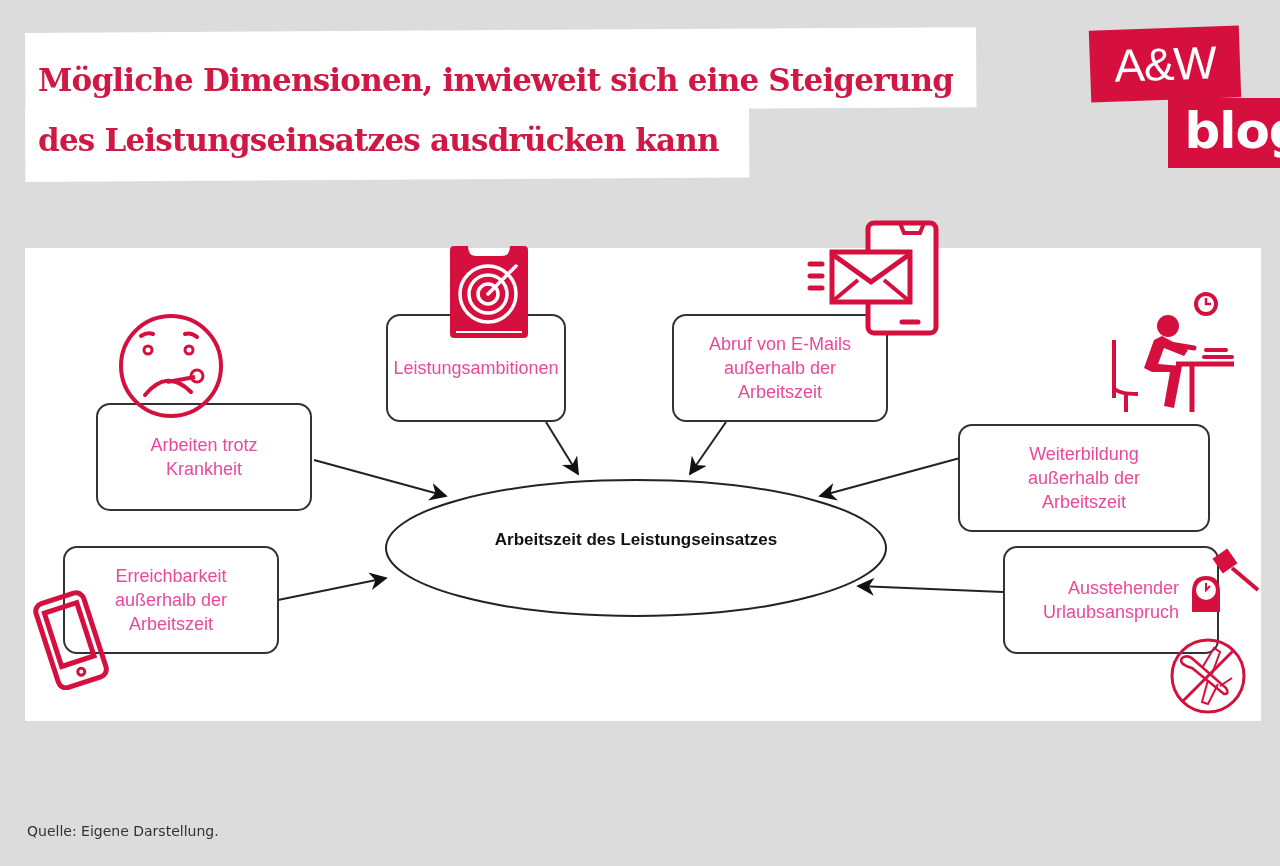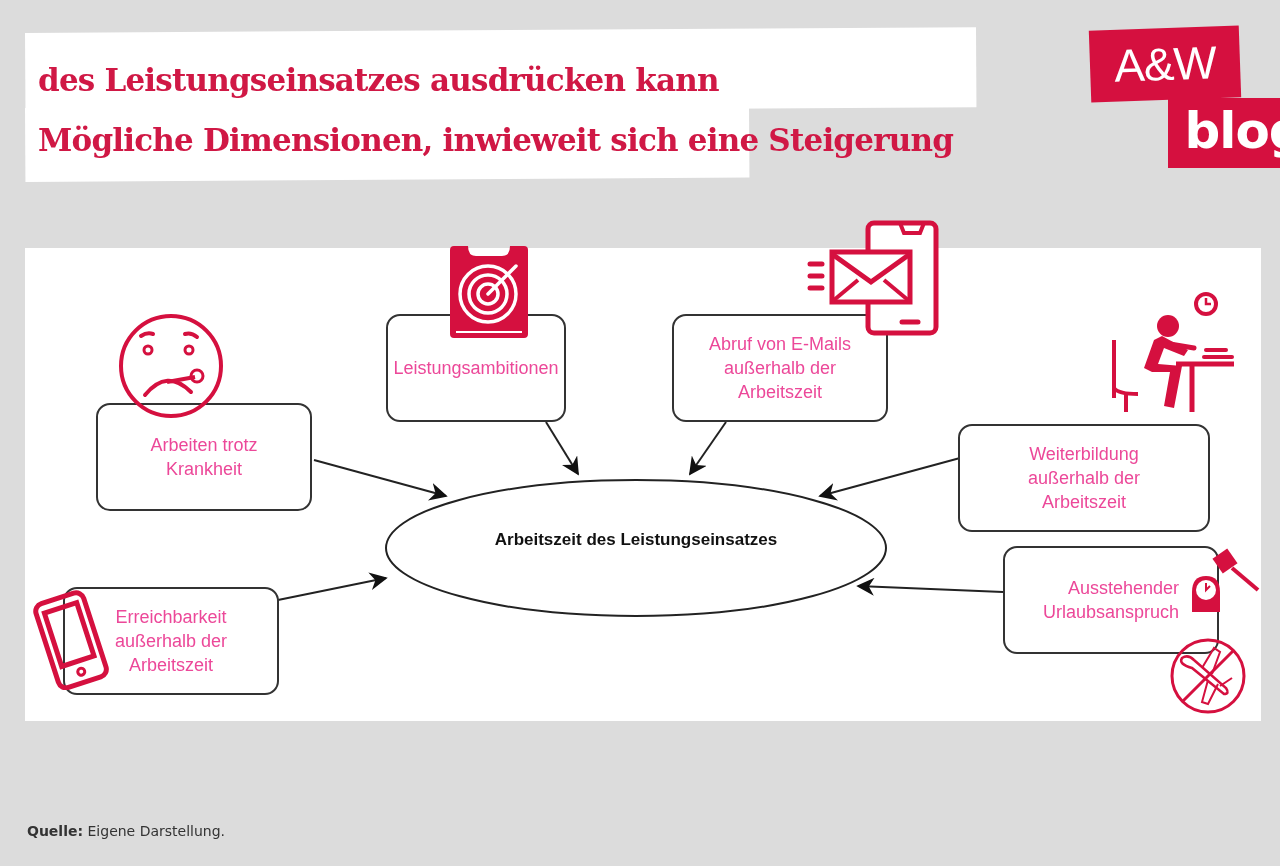--- a/index.html
+++ b/index.html
@@ -59,32 +59,32 @@
       position: absolute; left: 386px; top: 530px; width: 500px; text-align: center;
       font-family: "Liberation Sans", sans-serif; font-size: 17px; font-weight: 700; color: #111;
     }
 
     .icon { position: absolute; }
 
     .source {
       position: absolute; left: 27px; top: 823px;
       font-family: "DejaVu Sans", sans-serif; font-size: 14px; color: #333;
     }
-    .source b { font-weight: 700; }
+    .source b { font-weight: 400; }
   </style>
 </head>
 <body>
 
 <div class="stage">
 
   <div class="title-bg1"></div>
   <div class="title-bg2"></div>
   <h1 class="title">
+    <span>Mögliche Dimensionen, inwieweit sich eine Steigerung</span>
     <span>des Leistungseinsatzes ausdrücken kann</span>
-    <span>Mögliche Dimensionen, inwieweit sich eine Steigerung</span>
   </h1>
 
   <div class="logo-top">A&amp;W</div>
   <div class="logo-bottom">blog</div>
 
   <div class="panel"></div>
 
   <svg class="diagram" viewBox="0 0 1280 866">
     <defs>
       <marker id="arr" viewBox="0 0 10 10" refX="9" refY="5" markerWidth="9" markerHeight="9" orient="auto-start-reverse">
@@ -122,21 +122,21 @@
   </div>
 
   <div class="box" style="left:958px; top:424px; width:252px; height:108px;align-items:center;">
     <div>
       <div>Weiterbildung</div>
       <div>außerhalb der</div>
       <div>Arbeitszeit</div>
     </div>
   </div>
 
-  <div class="box" style="left:63px; top:546px; width:216px; height:108px;margin-top:41px;">
+  <div class="box" style="left:63px; top:546px; width:216px; height:108px;">
     <div>
       <div>Erreichbarkeit</div>
       <div>außerhalb der</div>
       <div>Arbeitszeit</div>
     </div>
   </div>
 
   <div class="box" style="left:1003px; top:546px; width:216px; height:108px;text-align:right;">
     <div>
       <div>Ausstehender</div>

